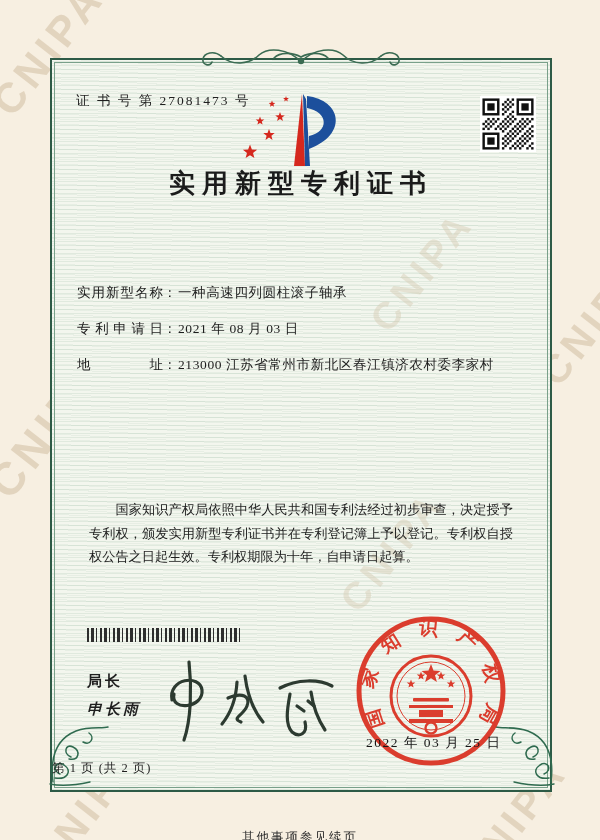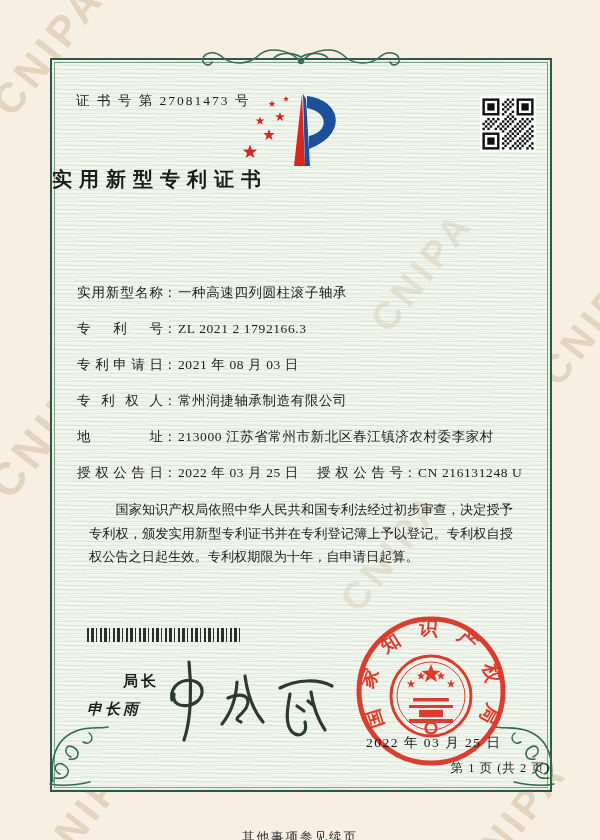--- a/index.html
+++ b/index.html
@@ -27,46 +27,46 @@
   }
   .frame::before{
     content:"";position:absolute;inset:2px;border:1px solid #79a08a;pointer-events:none;
   }
   .abs{position:absolute;}
   
   .certno{left:24px;top:32px;font-size:13.5px;letter-spacing:2px;}
   .logo{left:184px;top:30px;}
   .qr{left:428px;top:36px;}
   .title{
-    left:0;right:0;top:106px;
-    font-size:20px;font-weight:700;letter-spacing:7px;color:#1b1b1b;
+    left:0;right:0;top:106px;text-align:center;
+    font-size:26px;font-weight:700;letter-spacing:7px;color:#1b1b1b;
   }
   
   .fields{left:25px;top:178px;right:17px;margin-top:46px;}
   .frow{white-space:nowrap;height:15px;margin-bottom:21px;font-size:13.5px;color:#1d1d1d;}
   .flabel{display:inline-block;width:86px;text-align:justify;text-align-last:justify;}
   .fcolon{display:inline-block;width:15px;}
   .fvalue{letter-spacing:.6px;}
   .fvalue.w1{display:inline-block;width:139px;letter-spacing:.6px;}
   
   .paras{left:25px;top:426px;width:448px;font-size:13.2px;line-height:23.6px;
          text-align:justify;color:#1d1d1d;}
   .paras p{margin:12px;text-indent:2em;}
   
   .barcode{left:35px;top:568px;width:156px;height:14px;
     background:repeating-linear-gradient(90deg,
       #2e2e2e 0 2px, rgba(0,0,0,0) 2px 4px,
       #2e2e2e 4px 7px, rgba(0,0,0,0) 7px 9px,
       #2e2e2e 9px 10px, rgba(0,0,0,0) 10px 13px);}
-  .officer-title{left:35px;top:612px;font-size:15px;font-weight:700;letter-spacing:3px;margin-left:36px;}
+  .officer-title{left:35px;top:612px;font-size:15px;font-weight:700;letter-spacing:3px;}
   .officer-name{left:35px;top:640px;font-size:15px;font-weight:700;letter-spacing:3px;font-style:italic;}
   .signature{left:82px;top:588px;}
   .seal{left:300px;top:552px;}
   .seal-date{left:314px;top:674px;font-size:13.5px;letter-spacing:1.5px;color:#161616;z-index:5;}
-  .pagenum{left:0;right:0;top:700px;text-align:right;font-size:12.5px;letter-spacing:1px;}
+  .pagenum{left:0;right:0;top:700px;text-align:left;font-size:12.5px;letter-spacing:1px;}
   .cont-note{position:absolute;left:0;right:0;top:800px;text-align:center;
              font-size:12.5px;letter-spacing:2px;color:#2a2a2a;margin-top:29px;}
   
   .ornament-top{left:144px;top:-16px;}
   .corner-l{left:-6px;top:662px;}
   .corner-r{left:440px;top:662px;}
   svg{display:block;}
 </style>
 </head>
 <body>
@@ -251,33 +251,24 @@
       </g>
   </svg>
 
   <div class="abs title">实用新型专利证书</div>
 
   <div class="abs fields">
     <div class="frow">
       <span class="flabel">实用新型名称</span><span class="fcolon">：</span><span class="fvalue">一种高速四列圆柱滚子轴承</span>
     </div>
     <div class="frow">
-      <span class="flabel">专利号</span><span class="fcolon">：</span><span class="fvalue">ZL 2021 2 1792166.3</span>
-    </div>
-    <div class="frow">
       <span class="flabel">专利申请日</span><span class="fcolon">：</span><span class="fvalue">2021 年 08 月 03 日</span>
     </div>
     <div class="frow">
-      <span class="flabel">专利权人</span><span class="fcolon">：</span><span class="fvalue">常州润捷轴承制造有限公司</span>
-    </div>
-    <div class="frow">
       <span class="flabel">地址</span><span class="fcolon">：</span><span class="fvalue">213000 江苏省常州市新北区春江镇济农村委李家村</span>
-    </div>
-    <div class="frow">
-      <span class="flabel">授权公告日</span><span class="fcolon">：</span><span class="fvalue w1">2022 年 03 月 25 日</span><span class="flabel">授权公告号</span><span class="fcolon">：</span><span class="fvalue">CN 216131248 U</span>
     </div>
   </div>
 
   <div class="abs paras">
     <p>国家知识产权局依照中华人民共和国专利法经过初步审查，决定授予专利权，颁发实用新型专利证书并在专利登记簿上予以登记。专利权自授权公告之日起生效。专利权期限为十年，自申请日起算。</p>
   </div>
 
   <div class="abs barcode"></div>
 
   <div class="abs officer-title">局长</div>

